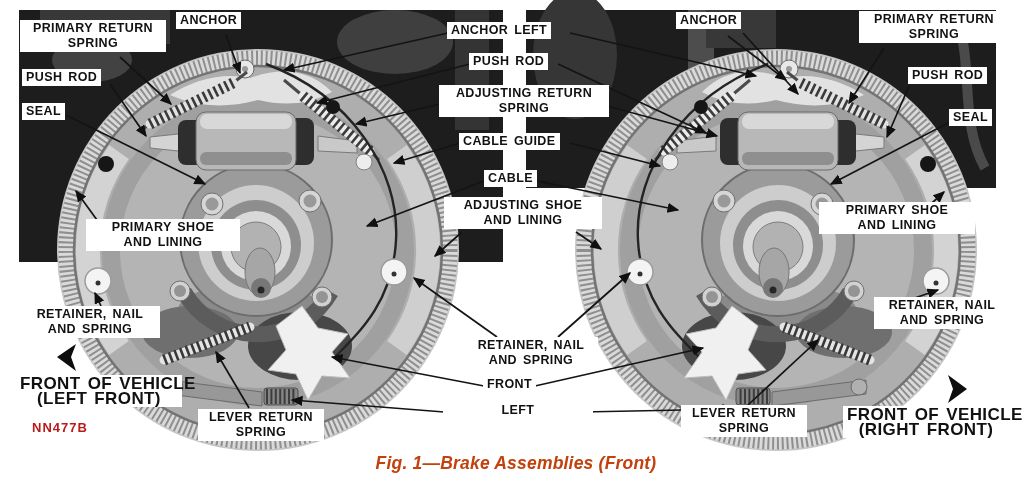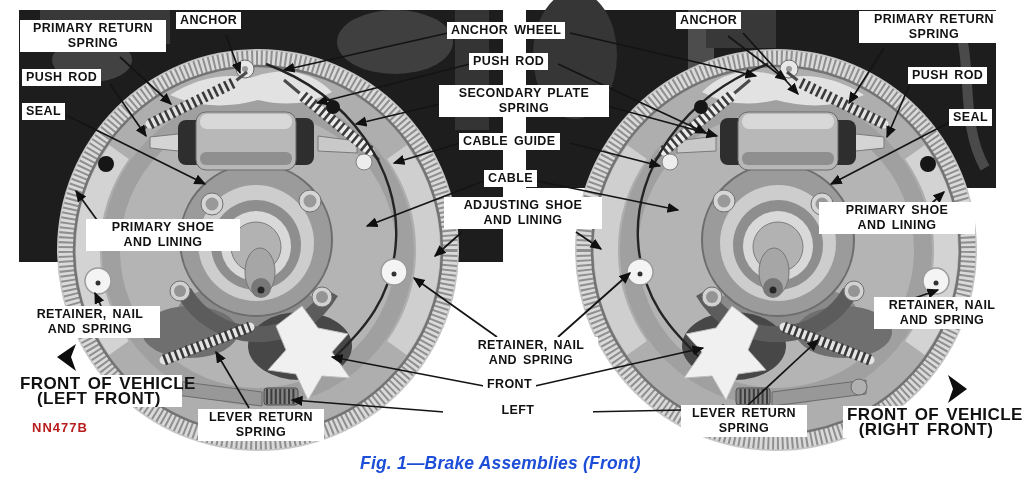--- a/index.html
+++ b/index.html
@@ -5,21 +5,21 @@
   html,body{margin:0;padding:0;background:#ffffff;}
   .page{position:relative;width:1024px;height:498px;background:#ffffff;overflow:hidden;
         font-family:"Liberation Sans",sans-serif;}
   svg{position:absolute;left:0;top:0;}
   .lbl{position:absolute;background:#ffffff;color:#111111;
        font:bold 12.5px/15px "Liberation Sans",sans-serif;
        letter-spacing:.4px;word-spacing:2px;padding:1px 4px;white-space:nowrap;z-index:5;}
   .lbl.ctr{text-align:center;}
   .lbl .ln{display:block;}
   .plain{background:#ffffff;}
-  .caption{position:absolute;background:#ffffff;color:#1d4ed8;text-align:left;
+  .caption{position:absolute;background:#ffffff;color:#c2410c;text-align:center;
        font:bold italic 17.5px/22px "Liberation Sans",sans-serif;letter-spacing:.2px;z-index:5;}
   .code{position:absolute;background:#ffffff;color:#b91c1c;
        font:bold 13px/16px "Liberation Sans",sans-serif;letter-spacing:1px;z-index:5;}
   .fov{font-size:17px;}
 </style>
 </head>
 <body>
 
 <div class="page">
 
@@ -232,27 +232,27 @@
   <span class="ln">FRONT OF VEHICLE</span>
   <span class="ln">(LEFT FRONT)</span>
 </div>
 <div class="code" style="left:32px;top:420px">NN477B</div>
 <div class="lbl ctr" style="left:198px;top:409px;width:118px">
   <span class="ln">LEVER RETURN</span>
   <span class="ln">SPRING</span>
 </div>
 
 <div class="lbl" style="left:447px;top:22px">
-  <span class="ln">ANCHOR WHEEL</span>
+  <span class="ln">ANCHOR LEFT</span>
 </div>
 <div class="lbl" style="left:469px;top:53px">
   <span class="ln">PUSH ROD</span>
 </div>
 <div class="lbl ctr" style="left:439px;top:85px;width:162px">
-  <span class="ln">SECONDARY PLATE</span>
+  <span class="ln">ADJUSTING RETURN</span>
   <span class="ln">SPRING</span>
 </div>
 <div class="lbl" style="left:459px;top:133px">
   <span class="ln">CABLE GUIDE</span>
 </div>
 <div class="lbl" style="left:484px;top:170px">
   <span class="ln">CABLE</span>
 </div>
 <div class="lbl ctr" style="left:444px;top:197px;width:150px">
   <span class="ln">ADJUSTING SHOE</span>

